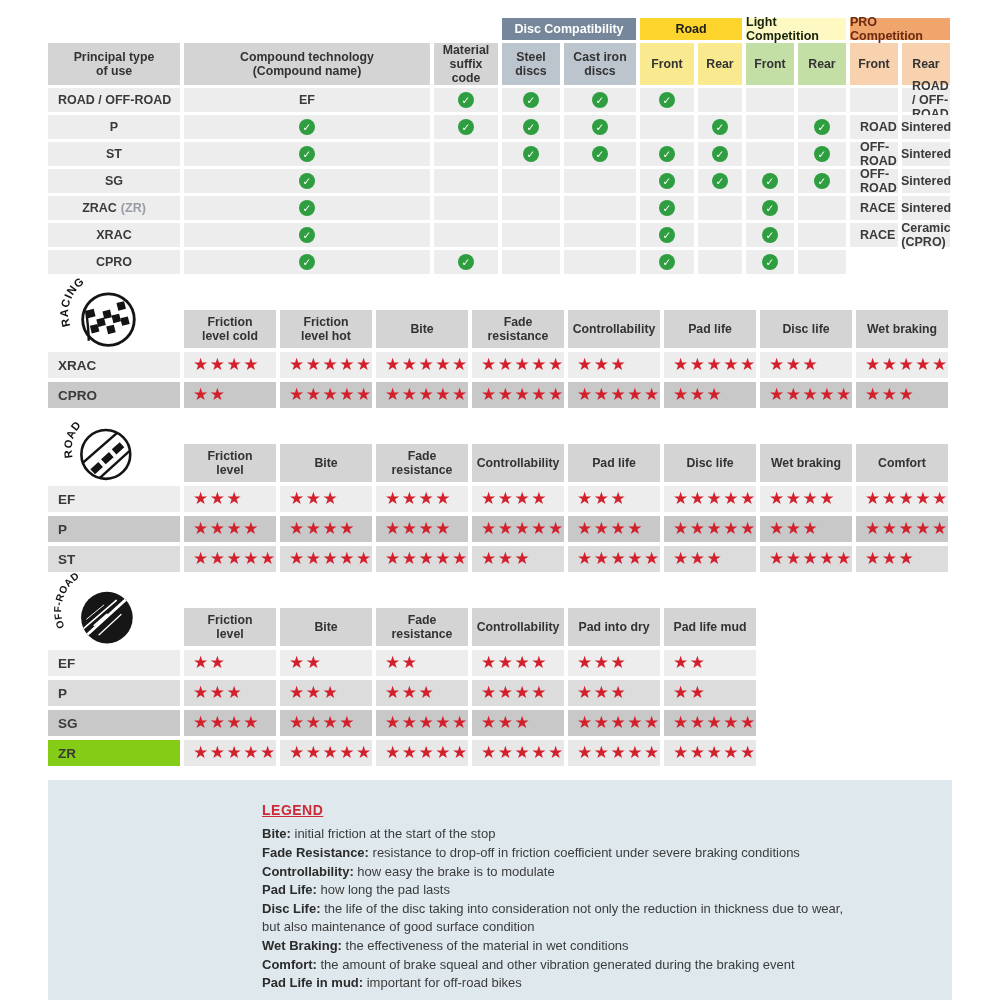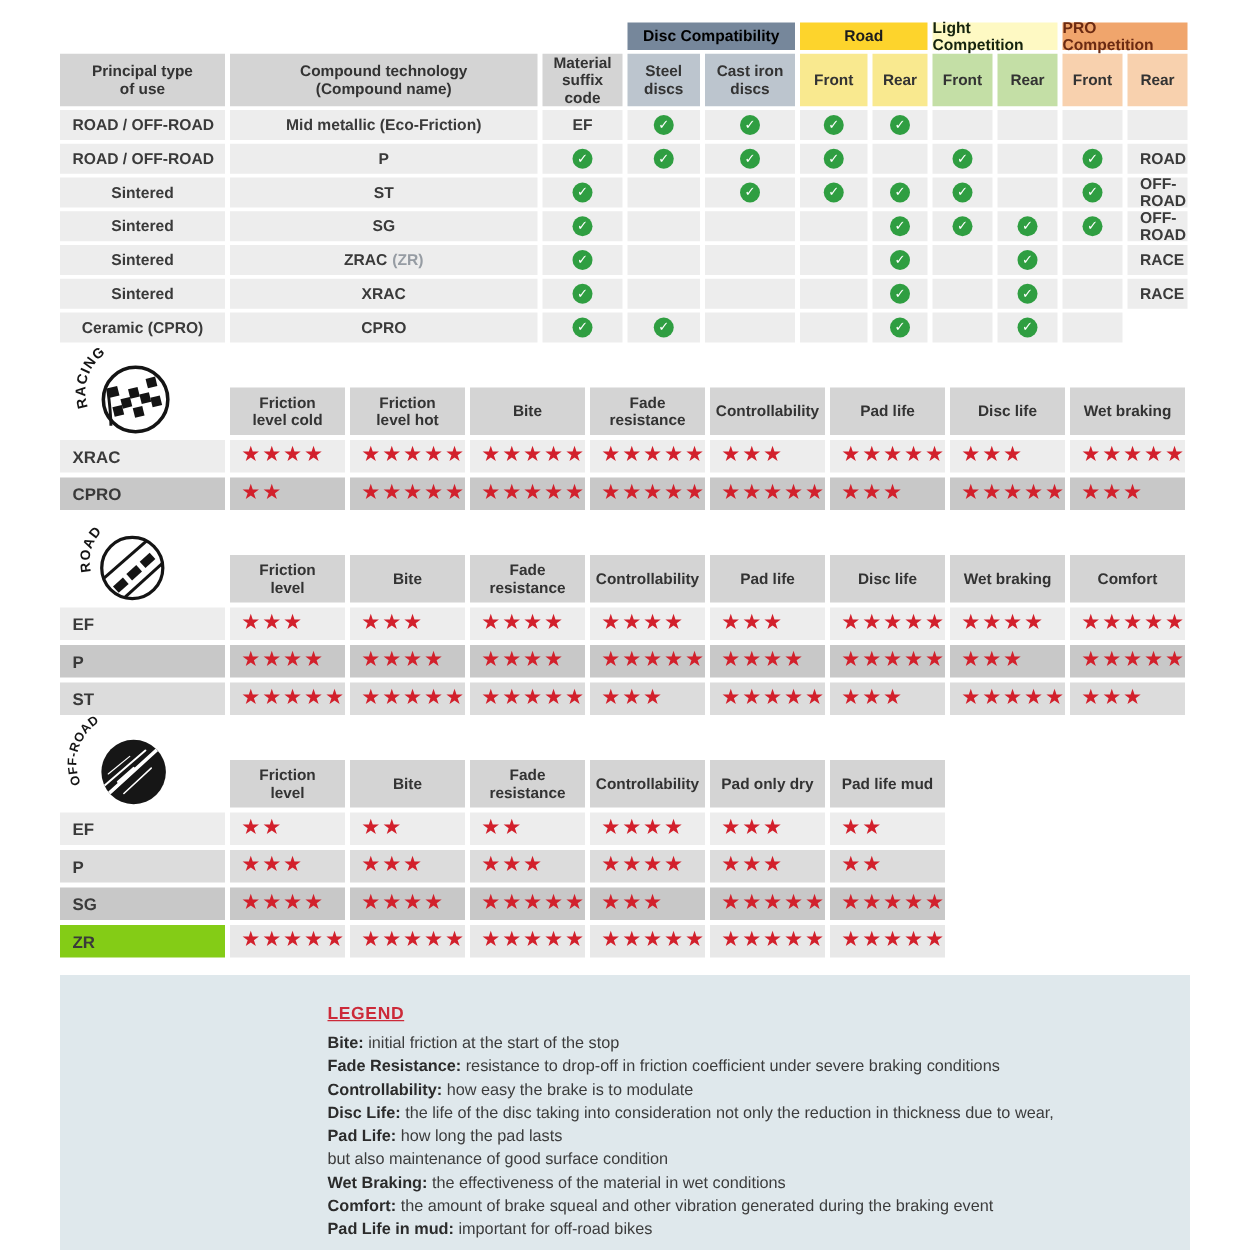--- a/index.html
+++ b/index.html
@@ -38,42 +38,41 @@
   .legend-line{font-size:13px;line-height:18.6px;color:#3c3c3c;}
   .legend-term{font-weight:bold;color:#2b2b2b;}
 </style>
 </head>
 <body>
 
 <div class="page">
   <section>
     <div class="compat-grid" id="compat-grid">
         <div class="ghost" style="grid-column: span 3;"></div>
-        <div class="group-h" style="background: rgb(118, 135, 155); color: #000000;">Disc Compatibility</div>
+        <div class="group-h" style="background: rgb(118, 135, 155); color: #ffffff;">Disc Compatibility</div>
         <div class="group-h" style="background: rgb(253, 212, 44); color: rgb(29, 29, 29);">Road</div>
         <div class="group-h" style="background: #fef9c3; color: rgb(21, 35, 13);">Light Competition</div>
         <div class="group-h" style="background: rgb(240, 165, 108); color: rgb(107, 42, 18);">PRO Competition</div>
         <div class="col-h">Principal type
 of use</div>
         <div class="col-h">Compound technology
 (Compound name)</div>
         <div class="col-h">Material
 suffix code</div>
         <div class="col-h" style="background: rgb(188, 197, 206);">Steel
 discs</div>
         <div class="col-h" style="background: rgb(188, 197, 206);">Cast iron
 discs</div>
         <div class="col-h" style="background: rgb(249, 233, 143);">Front</div>
         <div class="col-h" style="background: rgb(249, 233, 143);">Rear</div>
         <div class="col-h" style="background: rgb(196, 223, 166);">Front</div>
         <div class="col-h" style="background: rgb(196, 223, 166);">Rear</div>
         <div class="col-h" style="background: rgb(248, 209, 174);">Front</div>
         <div class="col-h" style="background: rgb(248, 209, 174);">Rear</div>
         <div class="cell left">ROAD / OFF-ROAD</div>
-        <div class="cell">Mid metallic (Eco-Friction)</div>
         <div class="cell">EF</div>
         <div class="cell">
           <span class="check-ic">✓</span>
         </div>
         <div class="cell">
           <span class="check-ic">✓</span>
         </div>
         <div class="cell">
           <span class="check-ic">✓</span>
         </div>
@@ -425,21 +424,21 @@
               </g>
 <text font-size="13" font-weight="bold" letter-spacing=".5" fill="#141414"><textPath href="#arc-off">OFF-ROAD</textPath></text>
             </svg>
           </div>
           <div class="col-h rating-h">Friction
 level</div>
           <div class="col-h rating-h">Bite</div>
           <div class="col-h rating-h">Fade
 resistance</div>
           <div class="col-h rating-h">Controllability</div>
-          <div class="col-h rating-h">Pad only dry</div>
+          <div class="col-h rating-h">Pad into dry</div>
           <div class="col-h rating-h">Pad life mud</div>
           <div class="cell left rating-row-label" style="background: rgb(237, 237, 237);">EF</div>
           <div class="cell stars-cell" style="background: rgb(237, 237, 237);">
             <span class="star-row">★★</span>
           </div>
           <div class="cell stars-cell" style="background: rgb(237, 237, 237);">
             <span class="star-row">★★</span>
           </div>
           <div class="cell stars-cell" style="background: rgb(237, 237, 237);">
             <span class="star-row">★★</span>
@@ -513,21 +512,21 @@
         </div>
       </section>
     </div>
 
   <section class="legend-panel">
     <div class="legend-title">LEGEND</div>
     <div id="legend-lines">
         <div class="legend-line"><span class="legend-term">Bite: </span>initial friction at the start of the stop</div>
         <div class="legend-line"><span class="legend-term">Fade Resistance: </span>resistance to drop-off in friction coefficient under severe braking conditions</div>
         <div class="legend-line"><span class="legend-term">Controllability: </span>how easy the brake is to modulate</div>
+        <div class="legend-line"><span class="legend-term">Pad Life: </span>how long the pad lasts</div>
         <div class="legend-line"><span class="legend-term">Disc Life: </span>the life of the disc taking into consideration not only the reduction in thickness due to wear,</div>
-        <div class="legend-line"><span class="legend-term">Pad Life: </span>how long the pad lasts</div>
         <div class="legend-line">but also maintenance of good surface condition</div>
         <div class="legend-line"><span class="legend-term">Wet Braking: </span>the effectiveness of the material in wet conditions</div>
         <div class="legend-line"><span class="legend-term">Comfort: </span>the amount of brake squeal and other vibration generated during the braking event</div>
         <div class="legend-line"><span class="legend-term">Pad Life in mud: </span>important for off-road bikes</div>
       </div>
   </section>
 </div>
 
 </body></html>

